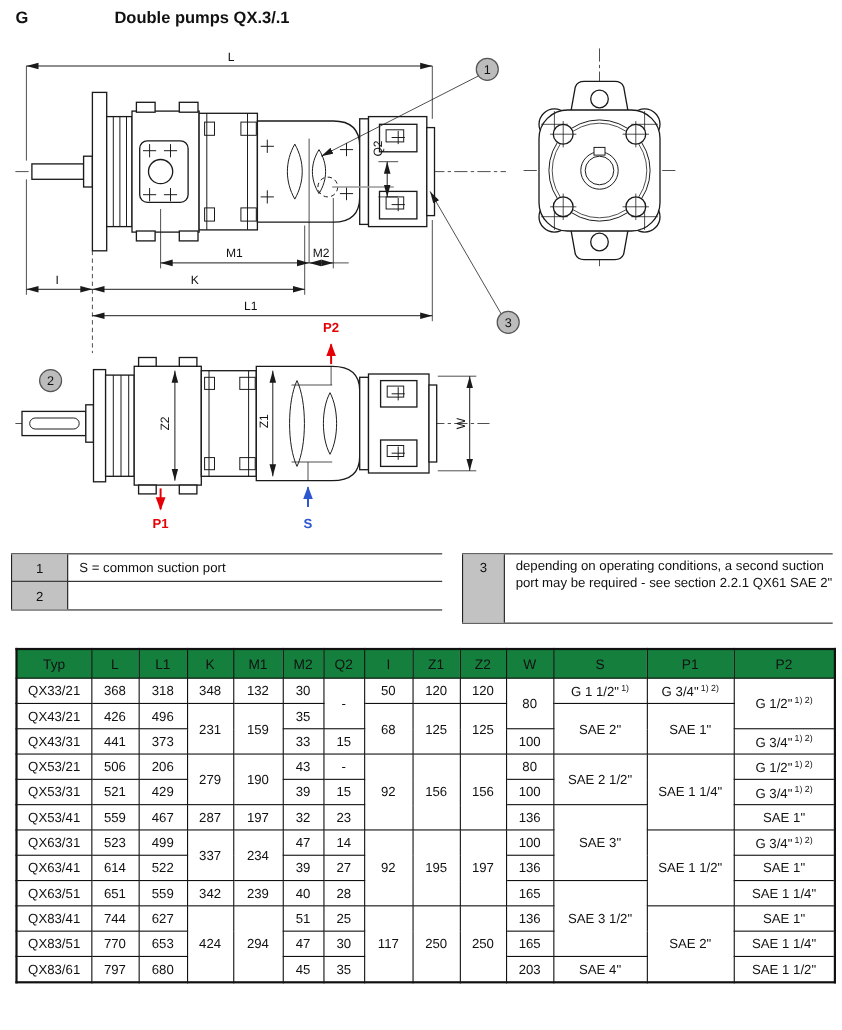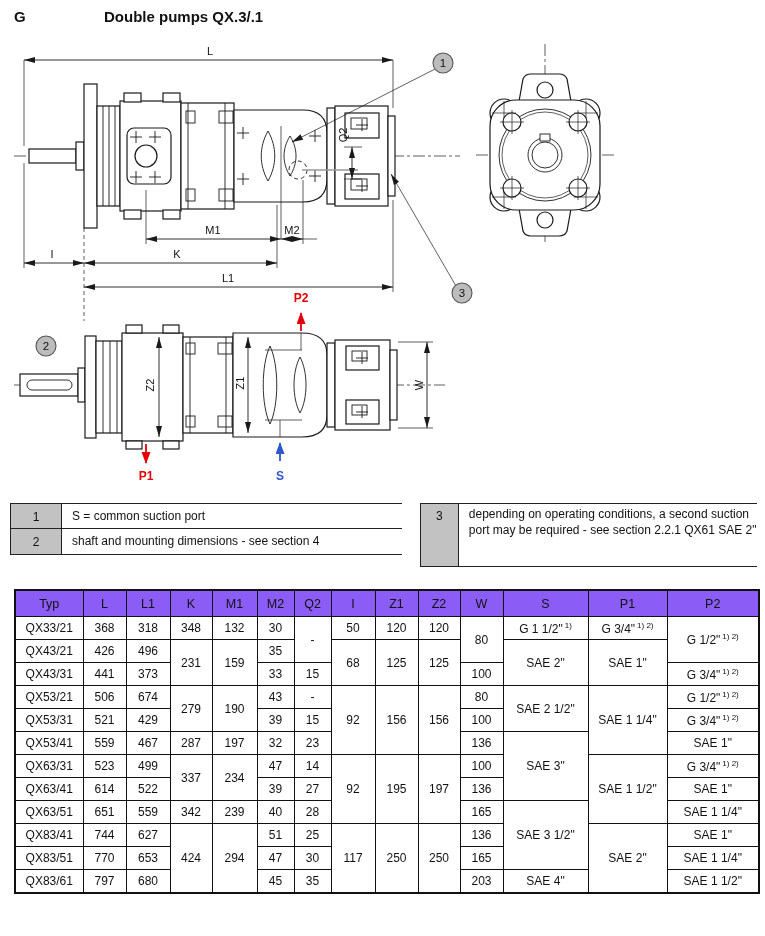--- a/index.html
+++ b/index.html
@@ -28,21 +28,21 @@
   .co text{font:11.5px "Liberation Sans",sans-serif;fill:#111;text-anchor:middle;}
   
   .noterow{position:absolute;display:flex;border-top:1px solid #222;}
   .nnum{background:#c2c2c2;border-left:1px solid #222;border-right:1px solid #222;
         display:flex;align-items:center;justify-content:center;font-size:12px;}
   .ntxt{font-size:12px;display:flex;align-items:center;padding-left:10px;line-height:1.3;}
   
   #tblwrap{position:absolute;top:589px;left:14px;}
   table.dim{border-collapse:collapse;table-layout:fixed;width:744px;
             border:2px solid #111;font-size:12px;}
-  table.dim th{background:#8b5cf6;border:1px solid #111;height:23px;font-weight:normal;font-size:12.5px;}
+  table.dim th{background:#15803d;border:1px solid #111;height:23px;font-weight:normal;font-size:12.5px;}
   table.dim td{border:1px solid #111;height:22px;text-align:center;padding:0 1px;background:#fff;}
   table.dim sup{font-size:8px;margin-left:2px;}
   
   #fnotes{position:absolute;top:897px;left:14px;font-size:11px;line-height:1.35;}
 </style>
 </head>
 <body>
 
 <div id="page">
 
@@ -243,21 +243,20 @@
       <text x="462" y="267">3</text>
     </g>
   </svg>
 
   <div class="noterow" style="top:503px;left:10px;width:392px;height:25px;">
     <div class="nnum" style="width:50px;">1</div>
     <div class="ntxt" style="flex:1;border-bottom:0;">S = common suction port</div>
   </div>
   <div class="noterow" style="top:528px;left:10px;width:392px;height:25px;border-bottom:1px solid #222;">
     <div class="nnum" style="width:50px;">2</div>
-    <div class="ntxt" style="flex:1;">shaft and mounting dimensions - see section 4</div>
   </div>
   <div class="noterow" style="top:503px;left:420px;width:337px;height:62px;border-bottom:1px solid #222;">
     <div class="nnum" style="width:37px;align-items:flex-start;padding-top:5px;">3</div>
     <div class="ntxt" style="width:290px;align-items:flex-start;padding-top:3px;">depending on operating conditions, a second suction port may be required - see section 2.2.1 QX61 SAE 2"</div>
   </div>
 
   <div id="tblwrap">
     <table class="dim">
       <colgroup>
         <col style="width:68px">
@@ -328,21 +327,21 @@
             <td><span>441</span></td>
             <td><span>373</span></td>
             <td><span>33</span></td>
             <td><span>15</span></td>
             <td><span>100</span></td>
             <td><span>G 3/4"</span><sup>1) 2)</sup></td>
           </tr>
           <tr>
             <td><span>QX53/21</span></td>
             <td><span>506</span></td>
-            <td><span>674</span></td>
+            <td><span>206</span></td>
             <td rowspan="2"><span>279</span></td>
             <td rowspan="2"><span>190</span></td>
             <td><span>43</span></td>
             <td><span>-</span></td>
             <td rowspan="3"><span>92</span></td>
             <td rowspan="3"><span>156</span></td>
             <td rowspan="3"><span>156</span></td>
             <td><span>80</span></td>
             <td rowspan="2"><span>SAE 2 1/2"</span></td>
             <td rowspan="3"><span>SAE 1 1/4"</span></td>

